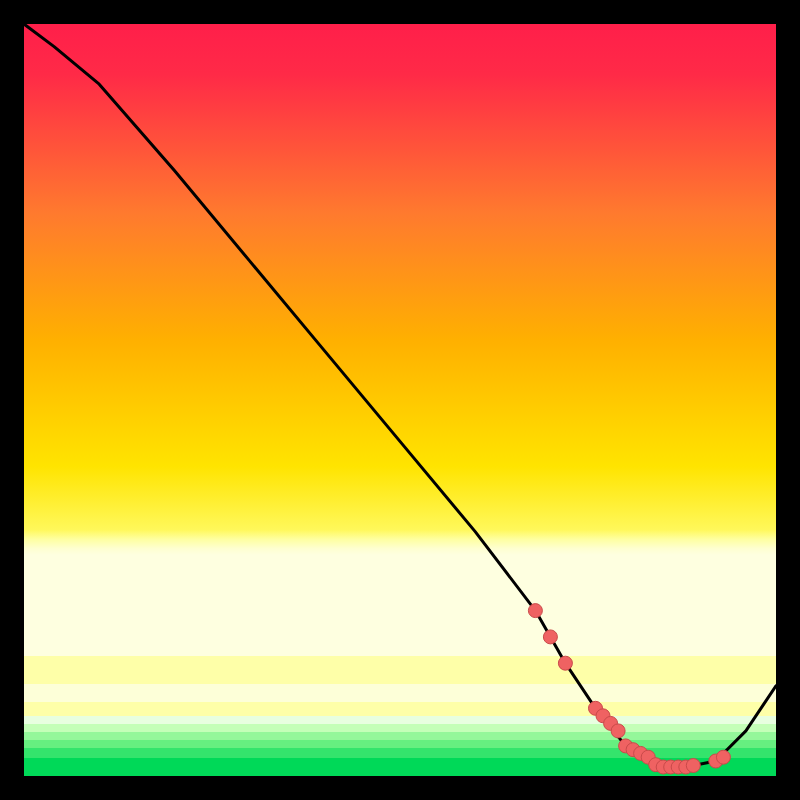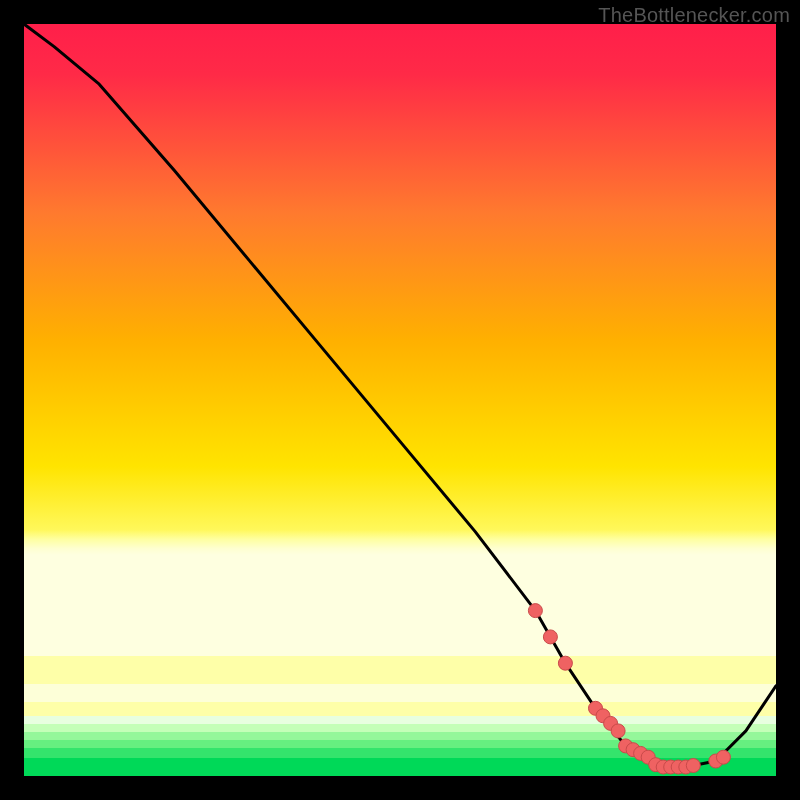--- a/index.html
+++ b/index.html
@@ -85,14 +85,13 @@
         <circle cx="639.2" cy="743.0" r="7" fill="#ef6262" stroke="#c94a4a" stroke-width="1"></circle>
         <circle cx="646.7" cy="743.0" r="7" fill="#ef6262" stroke="#c94a4a" stroke-width="1"></circle>
         <circle cx="654.2" cy="743.0" r="7" fill="#ef6262" stroke="#c94a4a" stroke-width="1"></circle>
         <circle cx="661.8" cy="743.0" r="7" fill="#ef6262" stroke="#c94a4a" stroke-width="1"></circle>
         <circle cx="669.3" cy="741.5" r="7" fill="#ef6262" stroke="#c94a4a" stroke-width="1"></circle>
         <circle cx="691.8" cy="737.0" r="7" fill="#ef6262" stroke="#c94a4a" stroke-width="1"></circle>
         <circle cx="699.4" cy="733.2" r="7" fill="#ef6262" stroke="#c94a4a" stroke-width="1"></circle>
       </g>
   </svg>
 
-  <div class="watermark">TheBottlenecker.com</div>
 </div>
 
 </body></html>

